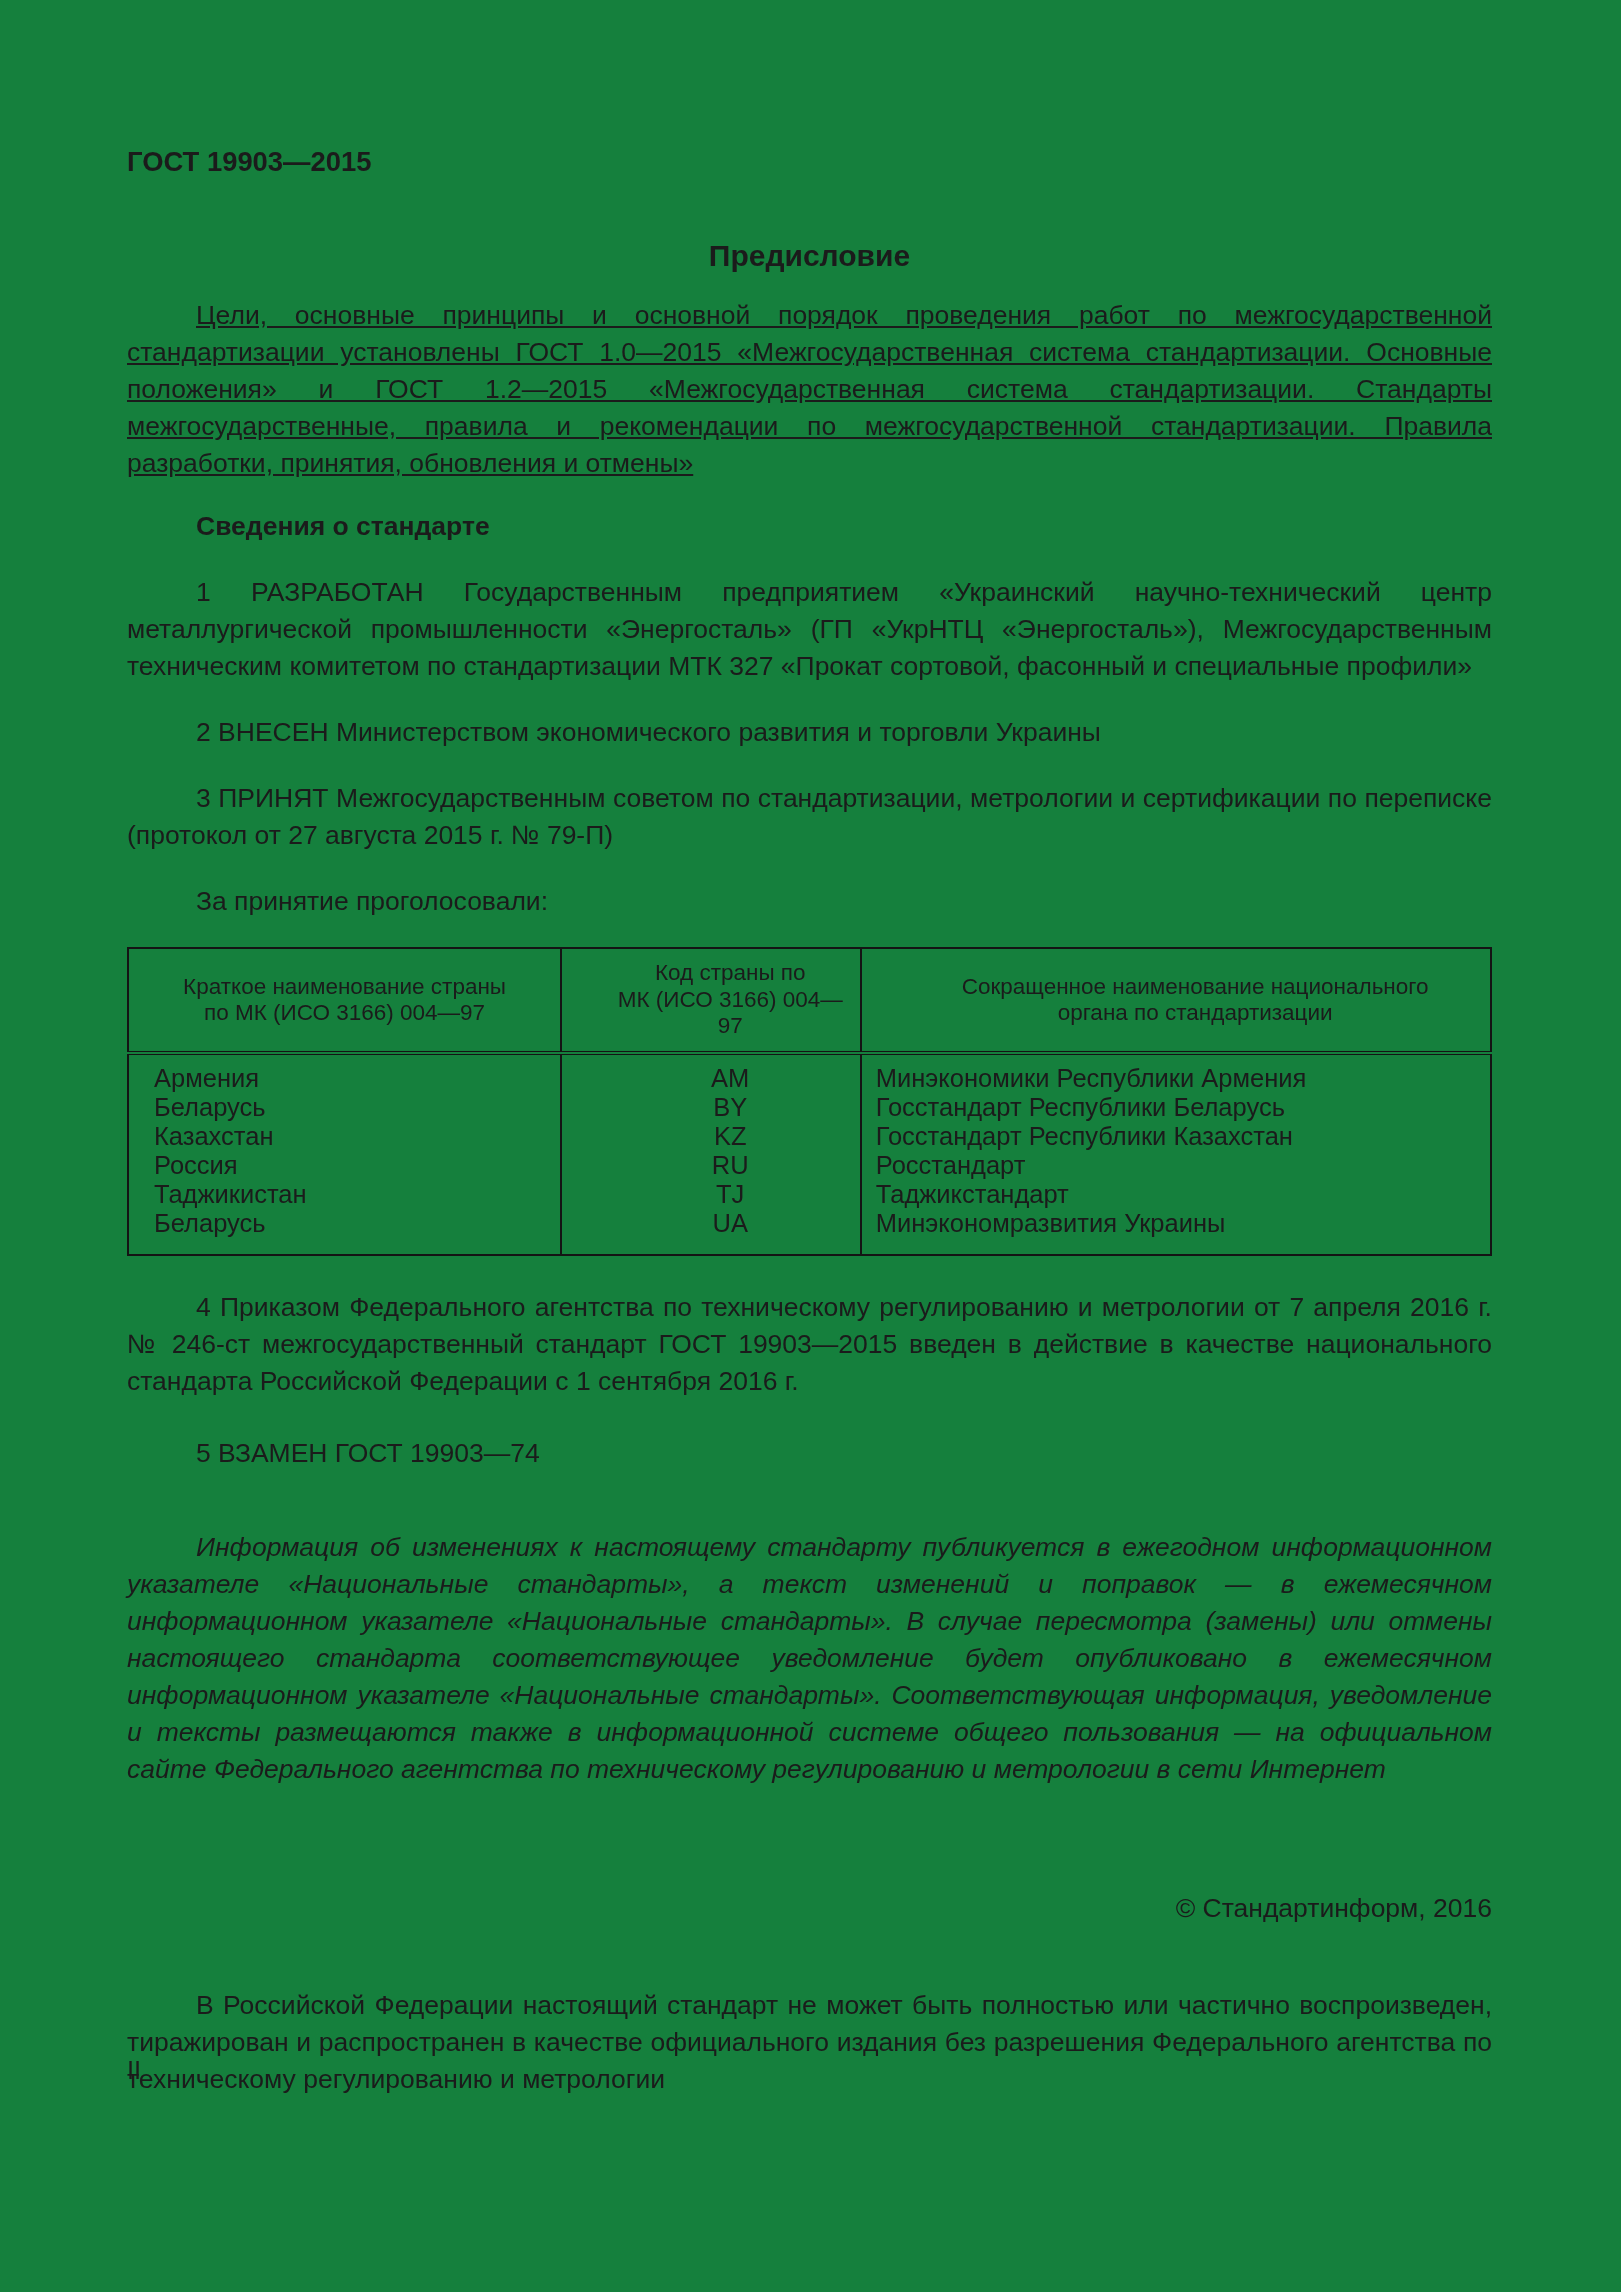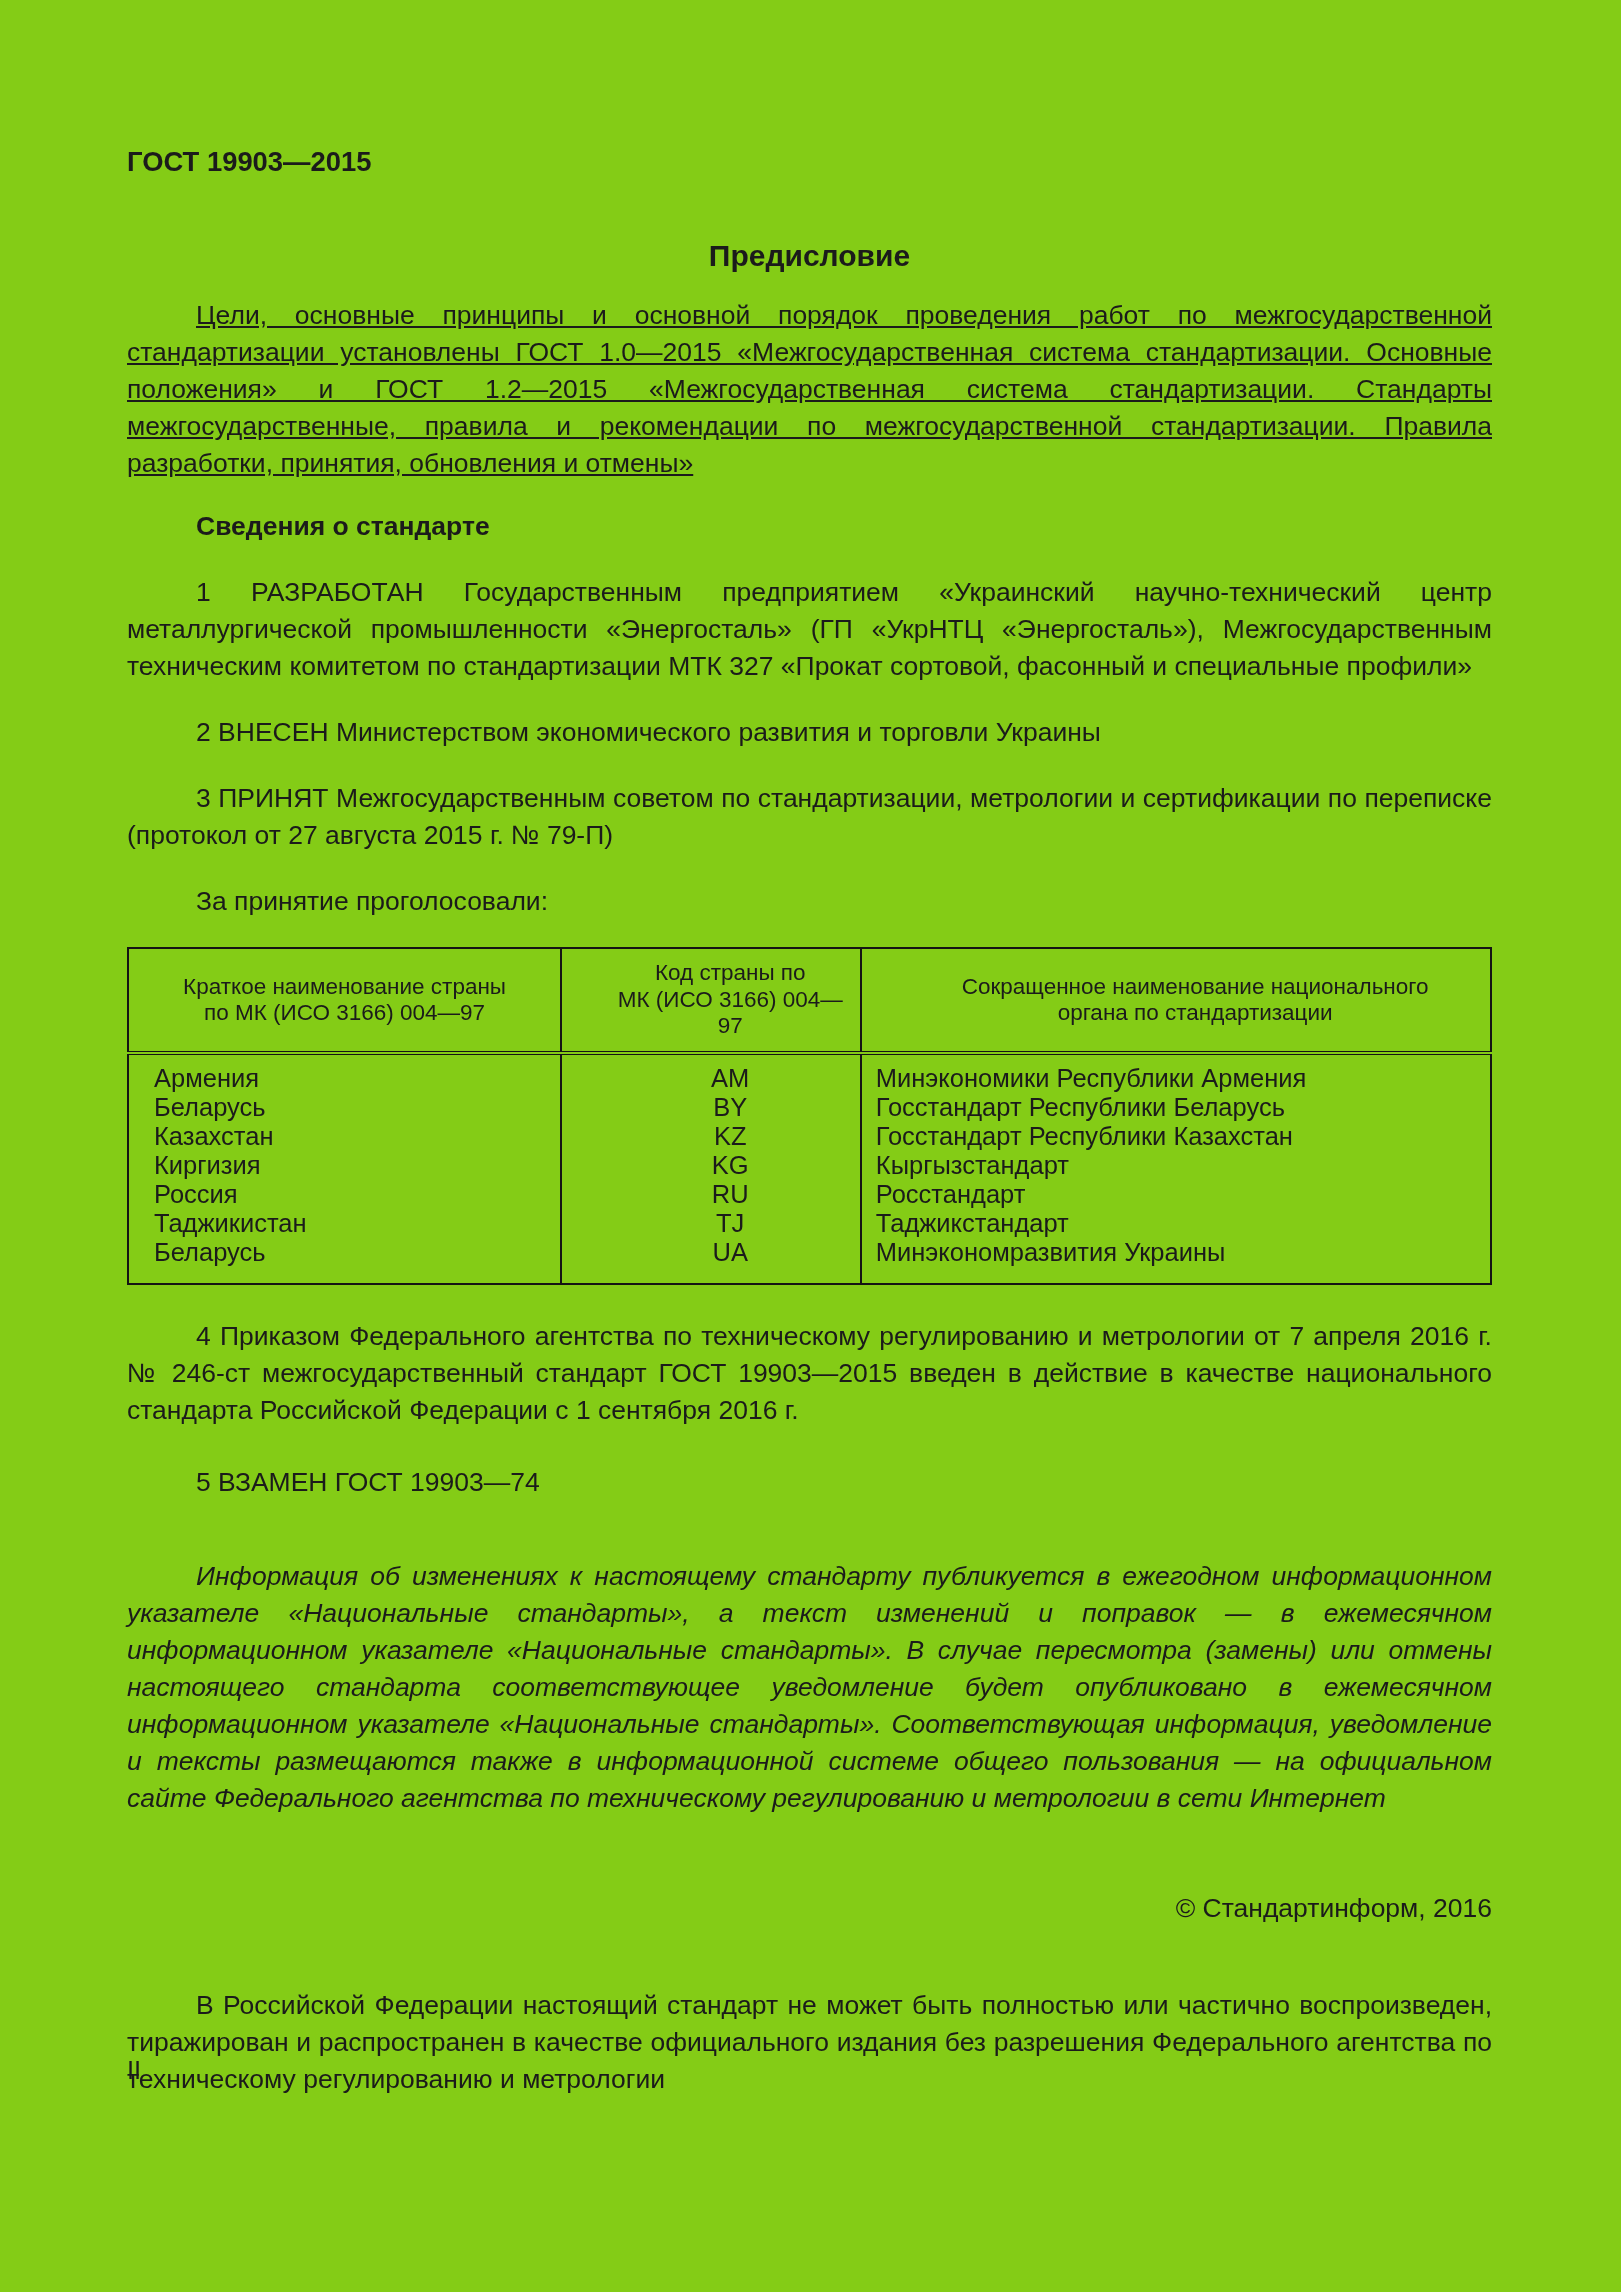--- a/index.html
+++ b/index.html
@@ -1,21 +1,21 @@
 <!DOCTYPE html>
 <html lang="ru"><head>
 <meta charset="utf-8">
 <style>
   html, body { margin: 0; padding: 0; background: #e9e9e9; }
   .page {
     position: relative;
     width: 1621px;
     height: 2293px;
     margin: 0 auto;
-    background: #84cc16;
+    background: #15803d;
     box-sizing: border-box;
     padding: 143px 129px 0 127px;
     font-family: "Liberation Sans", sans-serif;
     color: #1b1b1b;
   }
   .doc-code {
     font-size: 27.4px;
     font-weight: 700;
     line-height: 37px;
   }
@@ -144,25 +144,20 @@
         <td class="col-country">Беларусь</td>
         <td class="col-code divider">BY</td>
         <td class="col-body divider">Госстандарт Республики Беларусь</td>
       </tr>
       <tr>
         <td class="col-country">Казахстан</td>
         <td class="col-code divider">KZ</td>
         <td class="col-body divider">Госстандарт Республики Казахстан</td>
       </tr>
       <tr>
-        <td class="col-country">Киргизия</td>
-        <td class="col-code divider">KG</td>
-        <td class="col-body divider">Кыргызстандарт</td>
-      </tr>
-      <tr>
         <td class="col-country">Россия</td>
         <td class="col-code divider">RU</td>
         <td class="col-body divider">Росстандарт</td>
       </tr>
       <tr>
         <td class="col-country">Таджикистан</td>
         <td class="col-code divider">TJ</td>
         <td class="col-body divider">Таджикстандарт</td>
       </tr>
       <tr>

